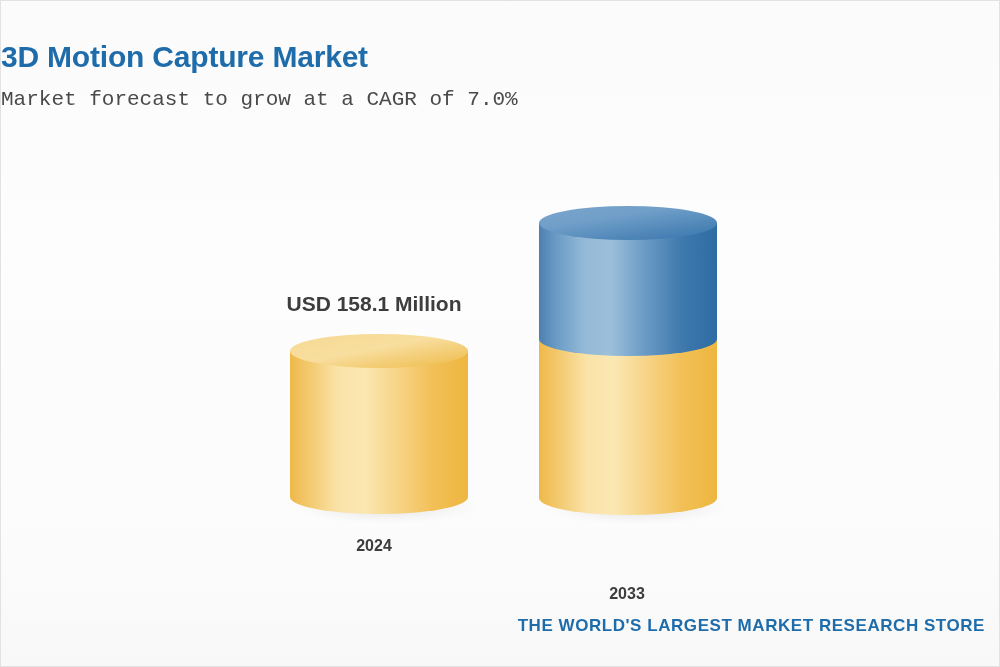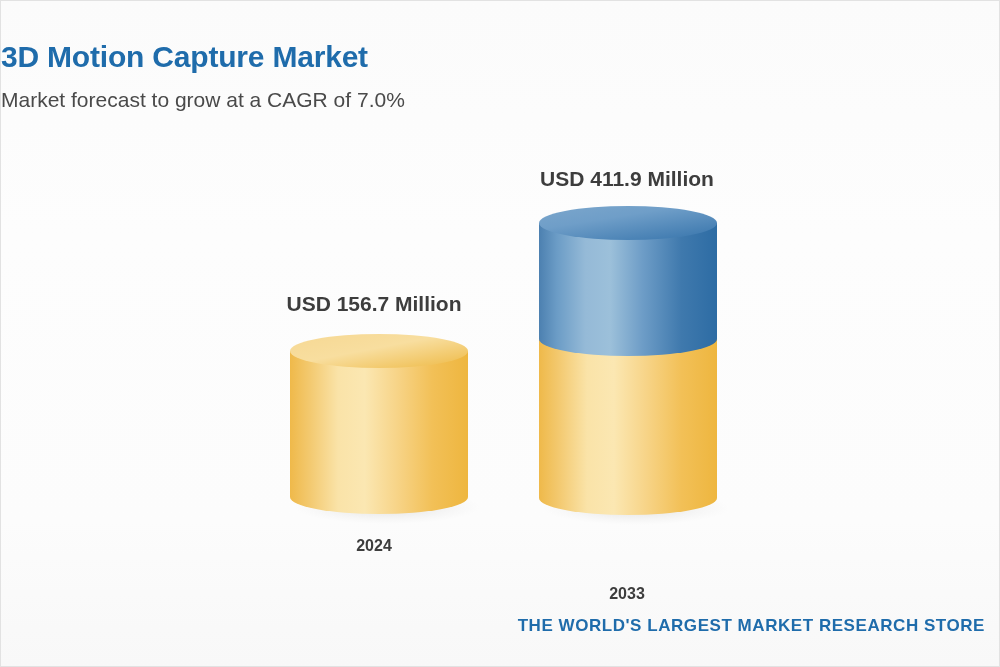--- a/index.html
+++ b/index.html
@@ -40,20 +40,21 @@
     color: #1f6cab;
     letter-spacing: -0.2px;
     line-height: 40px;
   }
   .chart-subtitle {
     margin: 8px 0 0 0;
     font-size: 21px;
     font-weight: normal;
     color: #4a4a4a;
     line-height: 30px;
+    font-family: Liberation Mono, monospace;
   }
 
   
   .plot {
     position: absolute;
     top: 0;
     left: 0;
     width: 1000px;
     height: 667px;
   }
@@ -126,21 +127,21 @@
 
 <div class="infographic">
 
   <div class="header">
     <h1 class="chart-title">3D Motion Capture Market</h1>
     <p class="chart-subtitle">Market forecast to grow at a CAGR of 7.0%</p>
   </div>
 
   <div class="plot">
 
-    <div class="value-label" style="left: 213px; top: 290px;">USD 156.7 Million</div>
+    <div class="value-label" style="left: 213px; top: 290px;">USD 158.1 Million</div>
 
     <svg class="cylinder-svg" style="left: 283px; top: 328px;" width="190" height="195" viewBox="0 0 190 195">
       <defs>
         <linearGradient id="yellowBody" x1="0" y1="0" x2="1" y2="0">
           <stop offset="0%" stop-color="#efb94a"></stop>
           <stop offset="11%" stop-color="#f3c96f"></stop>
           <stop offset="27%" stop-color="#fae3a8"></stop>
           <stop offset="42%" stop-color="#fbe7b2"></stop>
           <stop offset="60%" stop-color="#f7d488"></stop>
           <stop offset="80%" stop-color="#f2c057"></stop>
@@ -160,21 +161,20 @@
 
       <ellipse cx="103" cy="178" rx="93" ry="17" fill="url(#shadow2024)"></ellipse>
 
       <path d="M6,22 L6,168 A89,17 0 0 0 184,168 L184,22 Z" fill="url(#yellowBody)"></path>
 
       <ellipse cx="95" cy="22" rx="89" ry="17" fill="url(#yellowTop)"></ellipse>
     </svg>
 
     <div class="year-label" style="left: 213px; top: 531px;">2024</div>
 
-    <div class="value-label" style="left: 466px; top: 165px;">USD 411.9 Million</div>
 
     <svg class="cylinder-svg" style="left: 531px; top: 198px;" width="192" height="326" viewBox="0 0 192 326">
       <defs>
         <linearGradient id="blueBody" x1="0" y1="0" x2="1" y2="0">
           <stop offset="0%" stop-color="#4c80b0"></stop>
           <stop offset="10%" stop-color="#6b9cc6"></stop>
           <stop offset="26%" stop-color="#95bad7"></stop>
           <stop offset="40%" stop-color="#9cc0da"></stop>
           <stop offset="58%" stop-color="#6e9dc7"></stop>
           <stop offset="80%" stop-color="#3f79ad"></stop>

